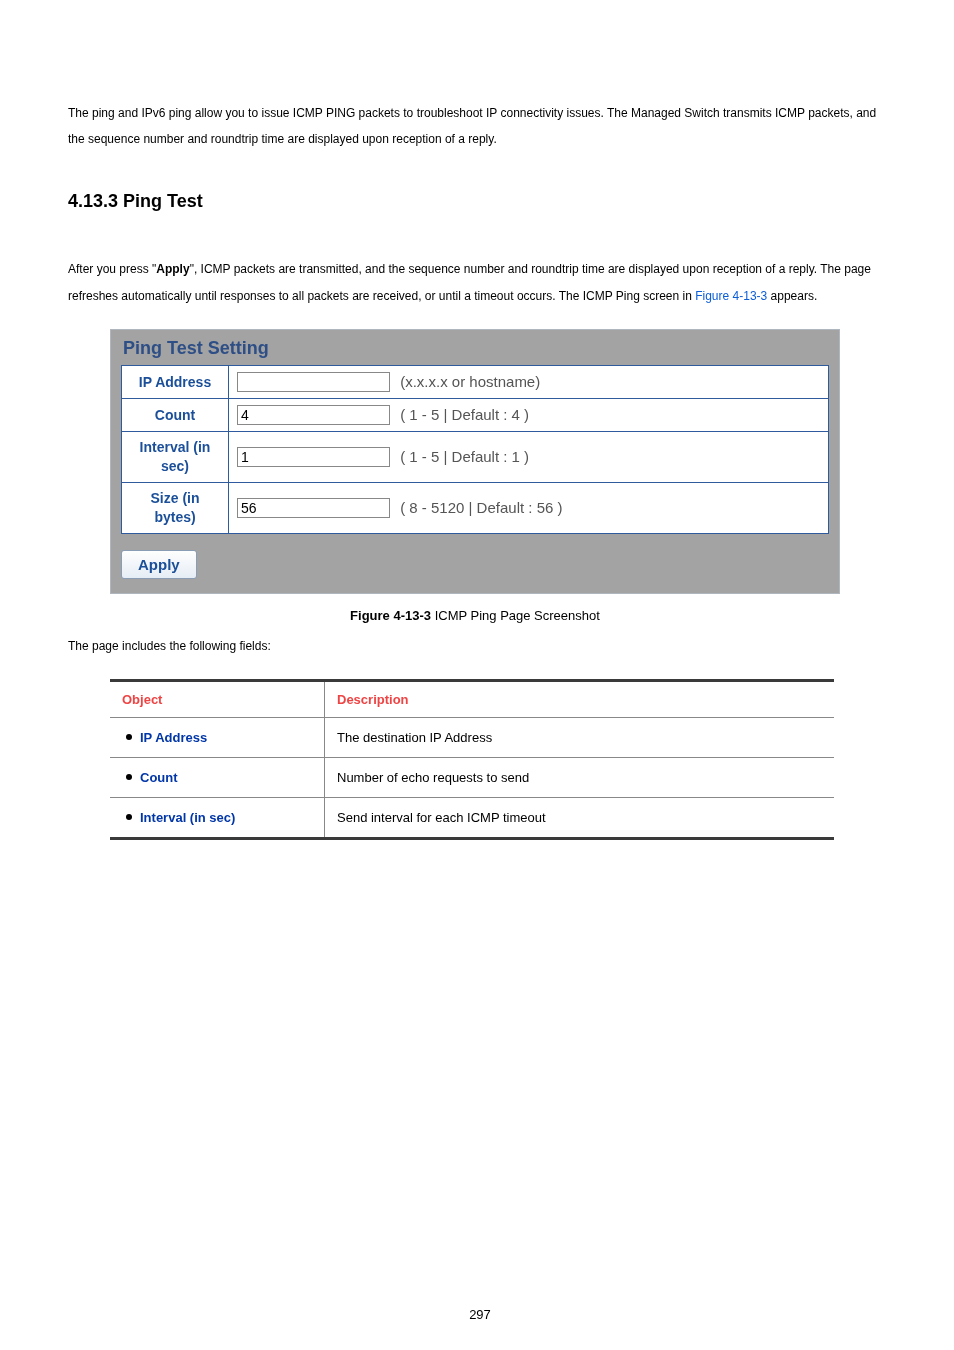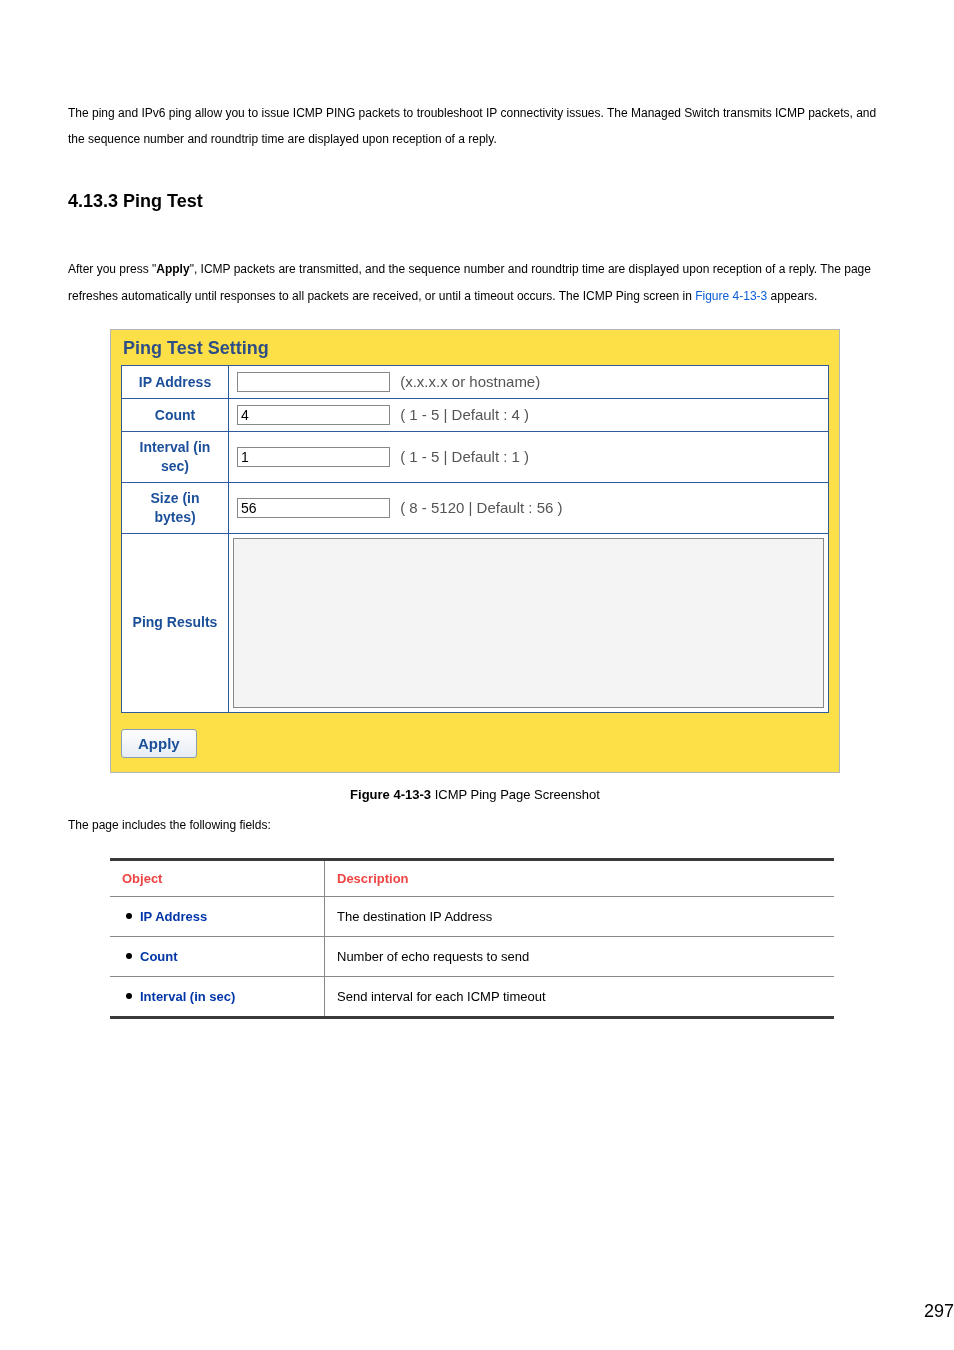--- a/index.html
+++ b/index.html
@@ -28,21 +28,21 @@
     margin: 0 0 22px 0;
   }
   .inline-bold { font-weight: bold; }
   .inline-link { color: #0b5dd6; }
   .figure-wrap {
     margin: 6px 0 0 42px;
     width: 730px;
   }
   .panel {
     border: 1px solid #b0b6bd;
-    background: #fde047;
+    background: #a3a3a3;
     padding: 8px 10px 14px 10px;
   }
   .panel-title {
     font-size: 18px;
     font-weight: bold;
     color: #2e4e86;
     margin: 0 0 6px 2px;
     font-family: Arial, Helvetica, sans-serif;
   }
   table.form-tbl {
@@ -134,22 +134,22 @@
     display: inline-block;
     width: 6px; height: 6px; border-radius: 50%;
     background: #000;
     vertical-align: middle;
     margin: 0 8px 2px 4px;
   }
   .page-num {
     position: absolute;
     bottom: 28px;
     left: 0; right: 0;
-    text-align: right;
-    font-size: 18px;
+    text-align: center;
+    font-size: 13px;
     padding-left: 6px;
   }
 </style>
 </head>
 <body>
 
 <div class="page">
 
   <p class="body">The ping and IPv6 ping allow you to issue ICMP PING packets to troubleshoot IP connectivity issues. The Managed Switch transmits ICMP packets, and the sequence number and roundtrip time are displayed upon reception of a reply.</p>
 
@@ -183,26 +183,20 @@
           <td class="form-cell">
             <input class="txtinput" value="1" style="">
             <span class="hint">( 1 - 5 | Default : 1 )</span>
           </td>
         </tr>
         <tr>
           <td class="form-label">Size (in bytes)</td>
           <td class="form-cell">
             <input class="txtinput" value="56" style="">
             <span class="hint">( 8 - 5120 | Default :  56 )</span>
-          </td>
-        </tr>
-        <tr>
-          <td class="form-label">Ping Results</td>
-          <td class="form-cell" style="padding:4px">
-            <textarea class="results-area" style=""></textarea>
           </td>
         </tr>
       </tbody>
         </table>
       <div class="btn-row">
         <button class="btn">Apply</button>
       </div>
     </div>
     <div class="caption">
       <b>Figure 4-13-3</b><span> ICMP Ping Page Screenshot</span>

